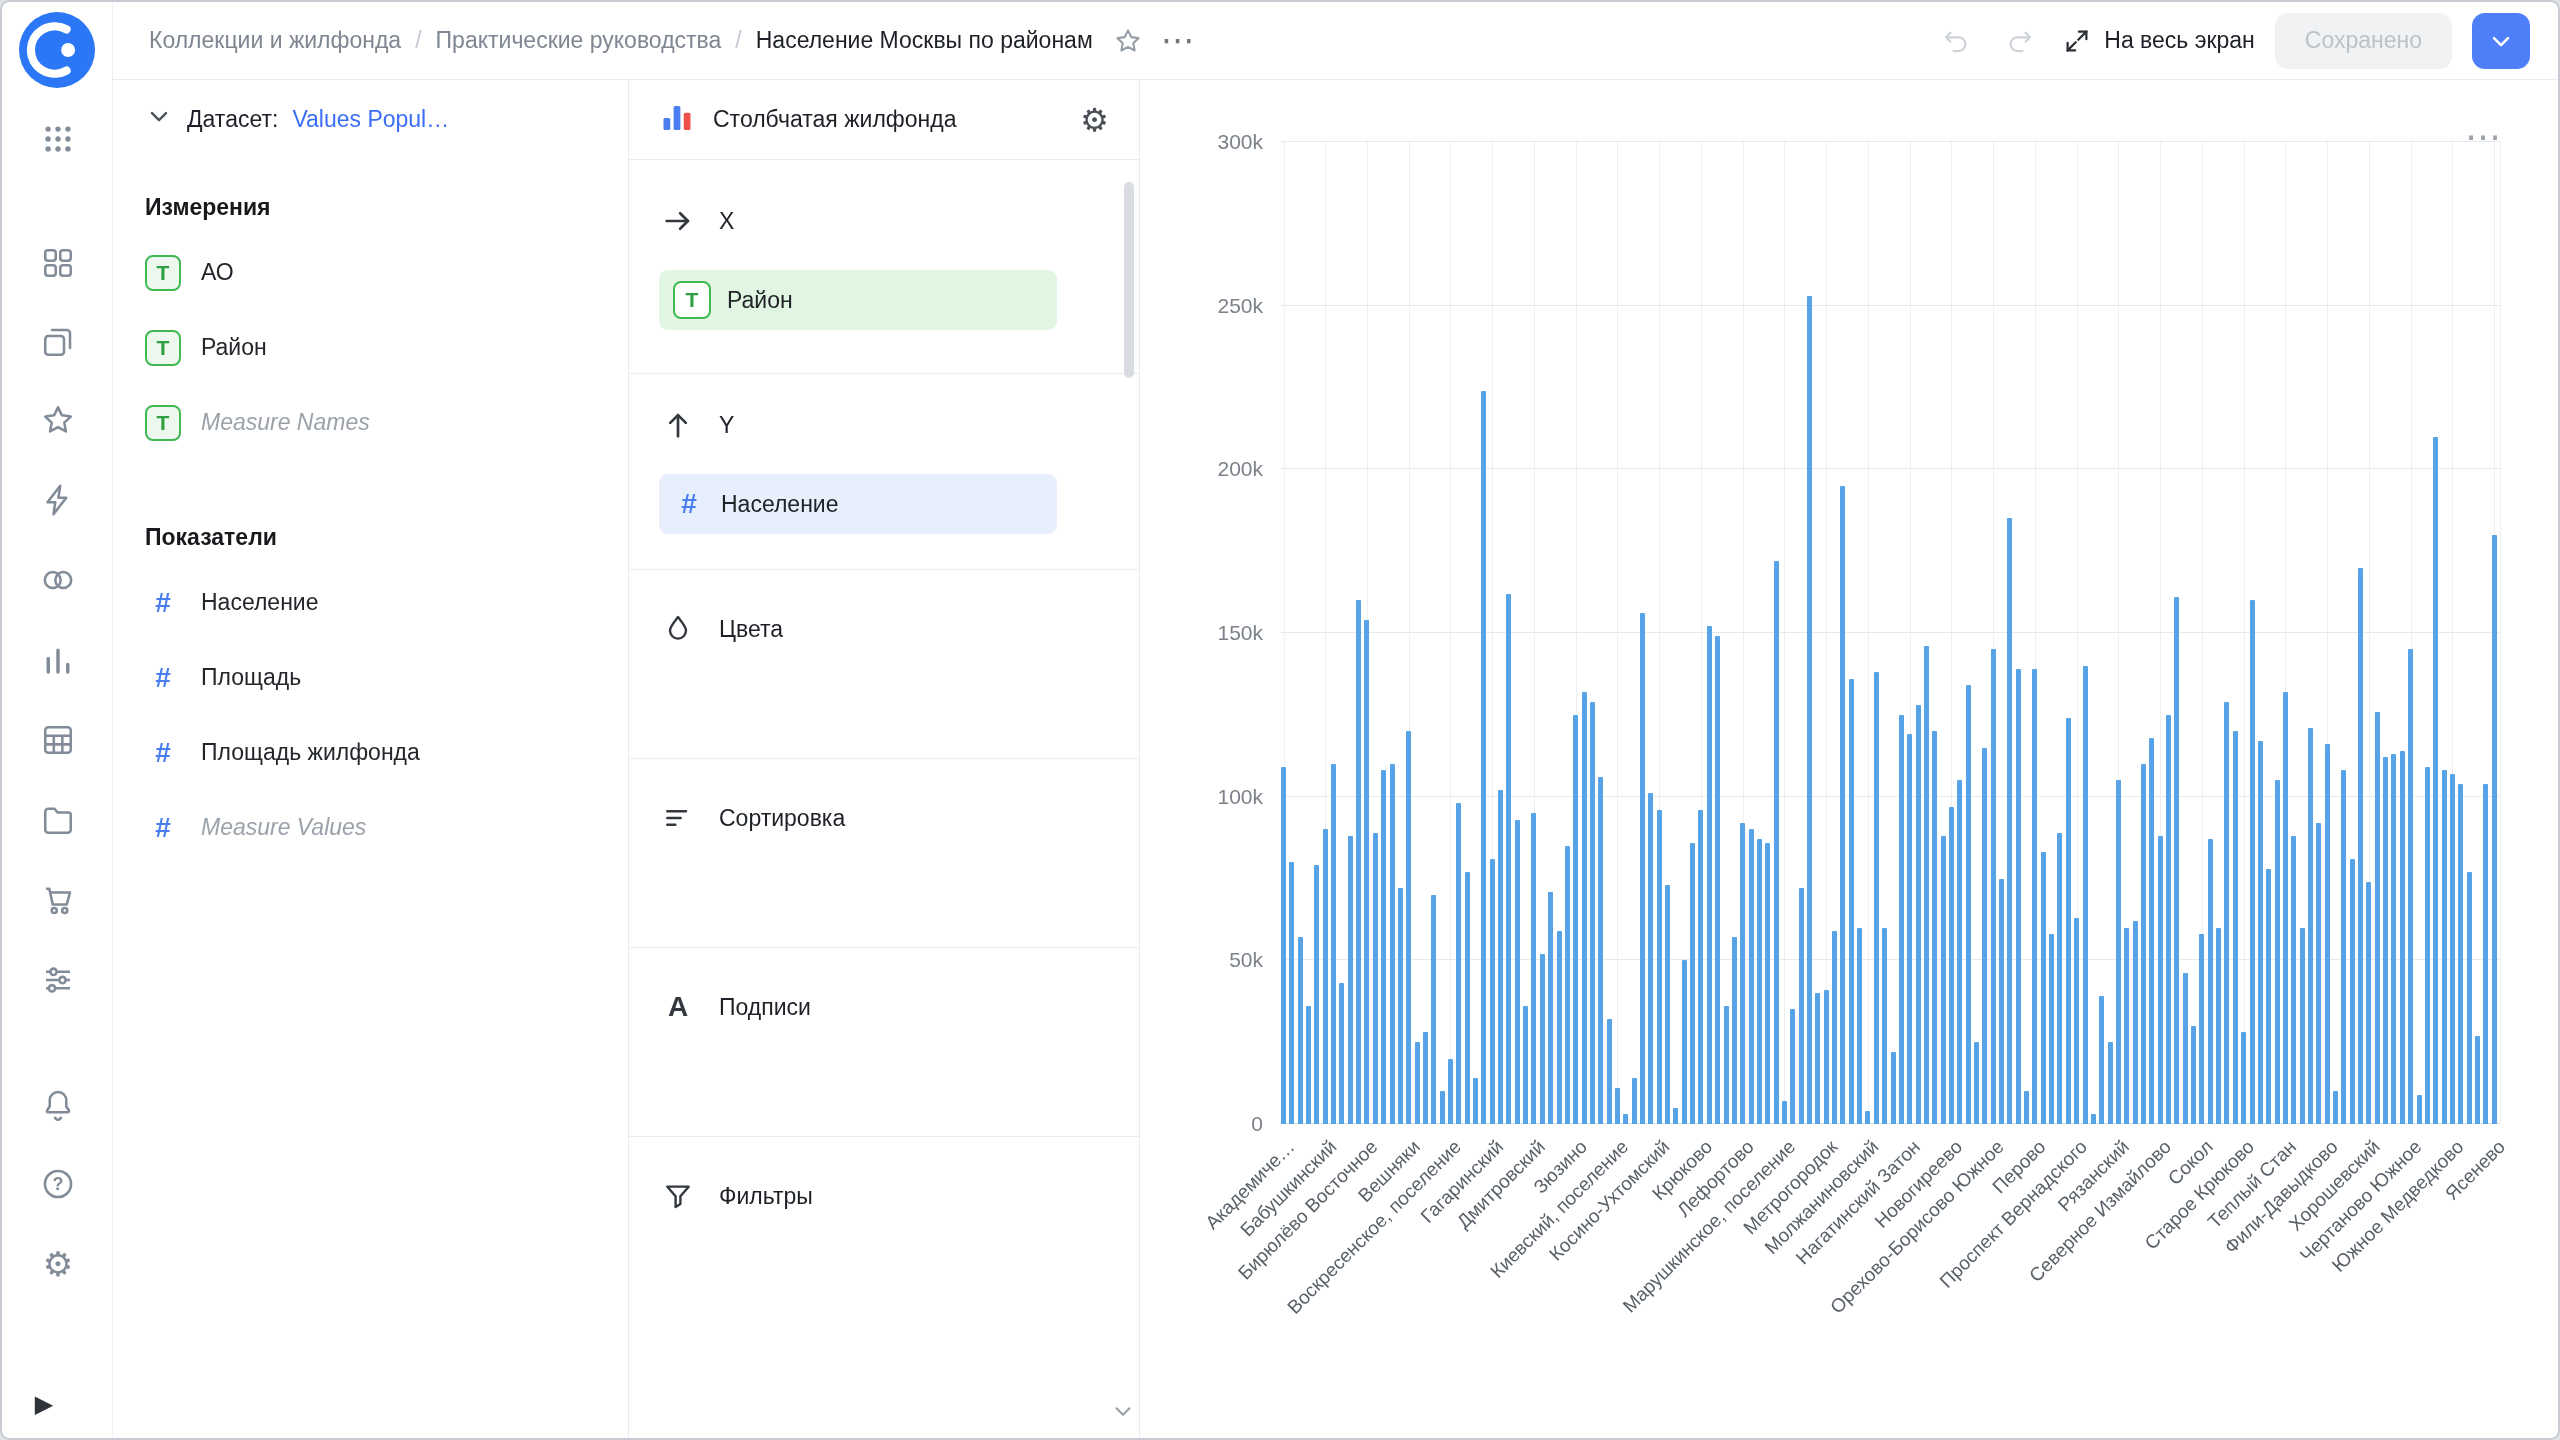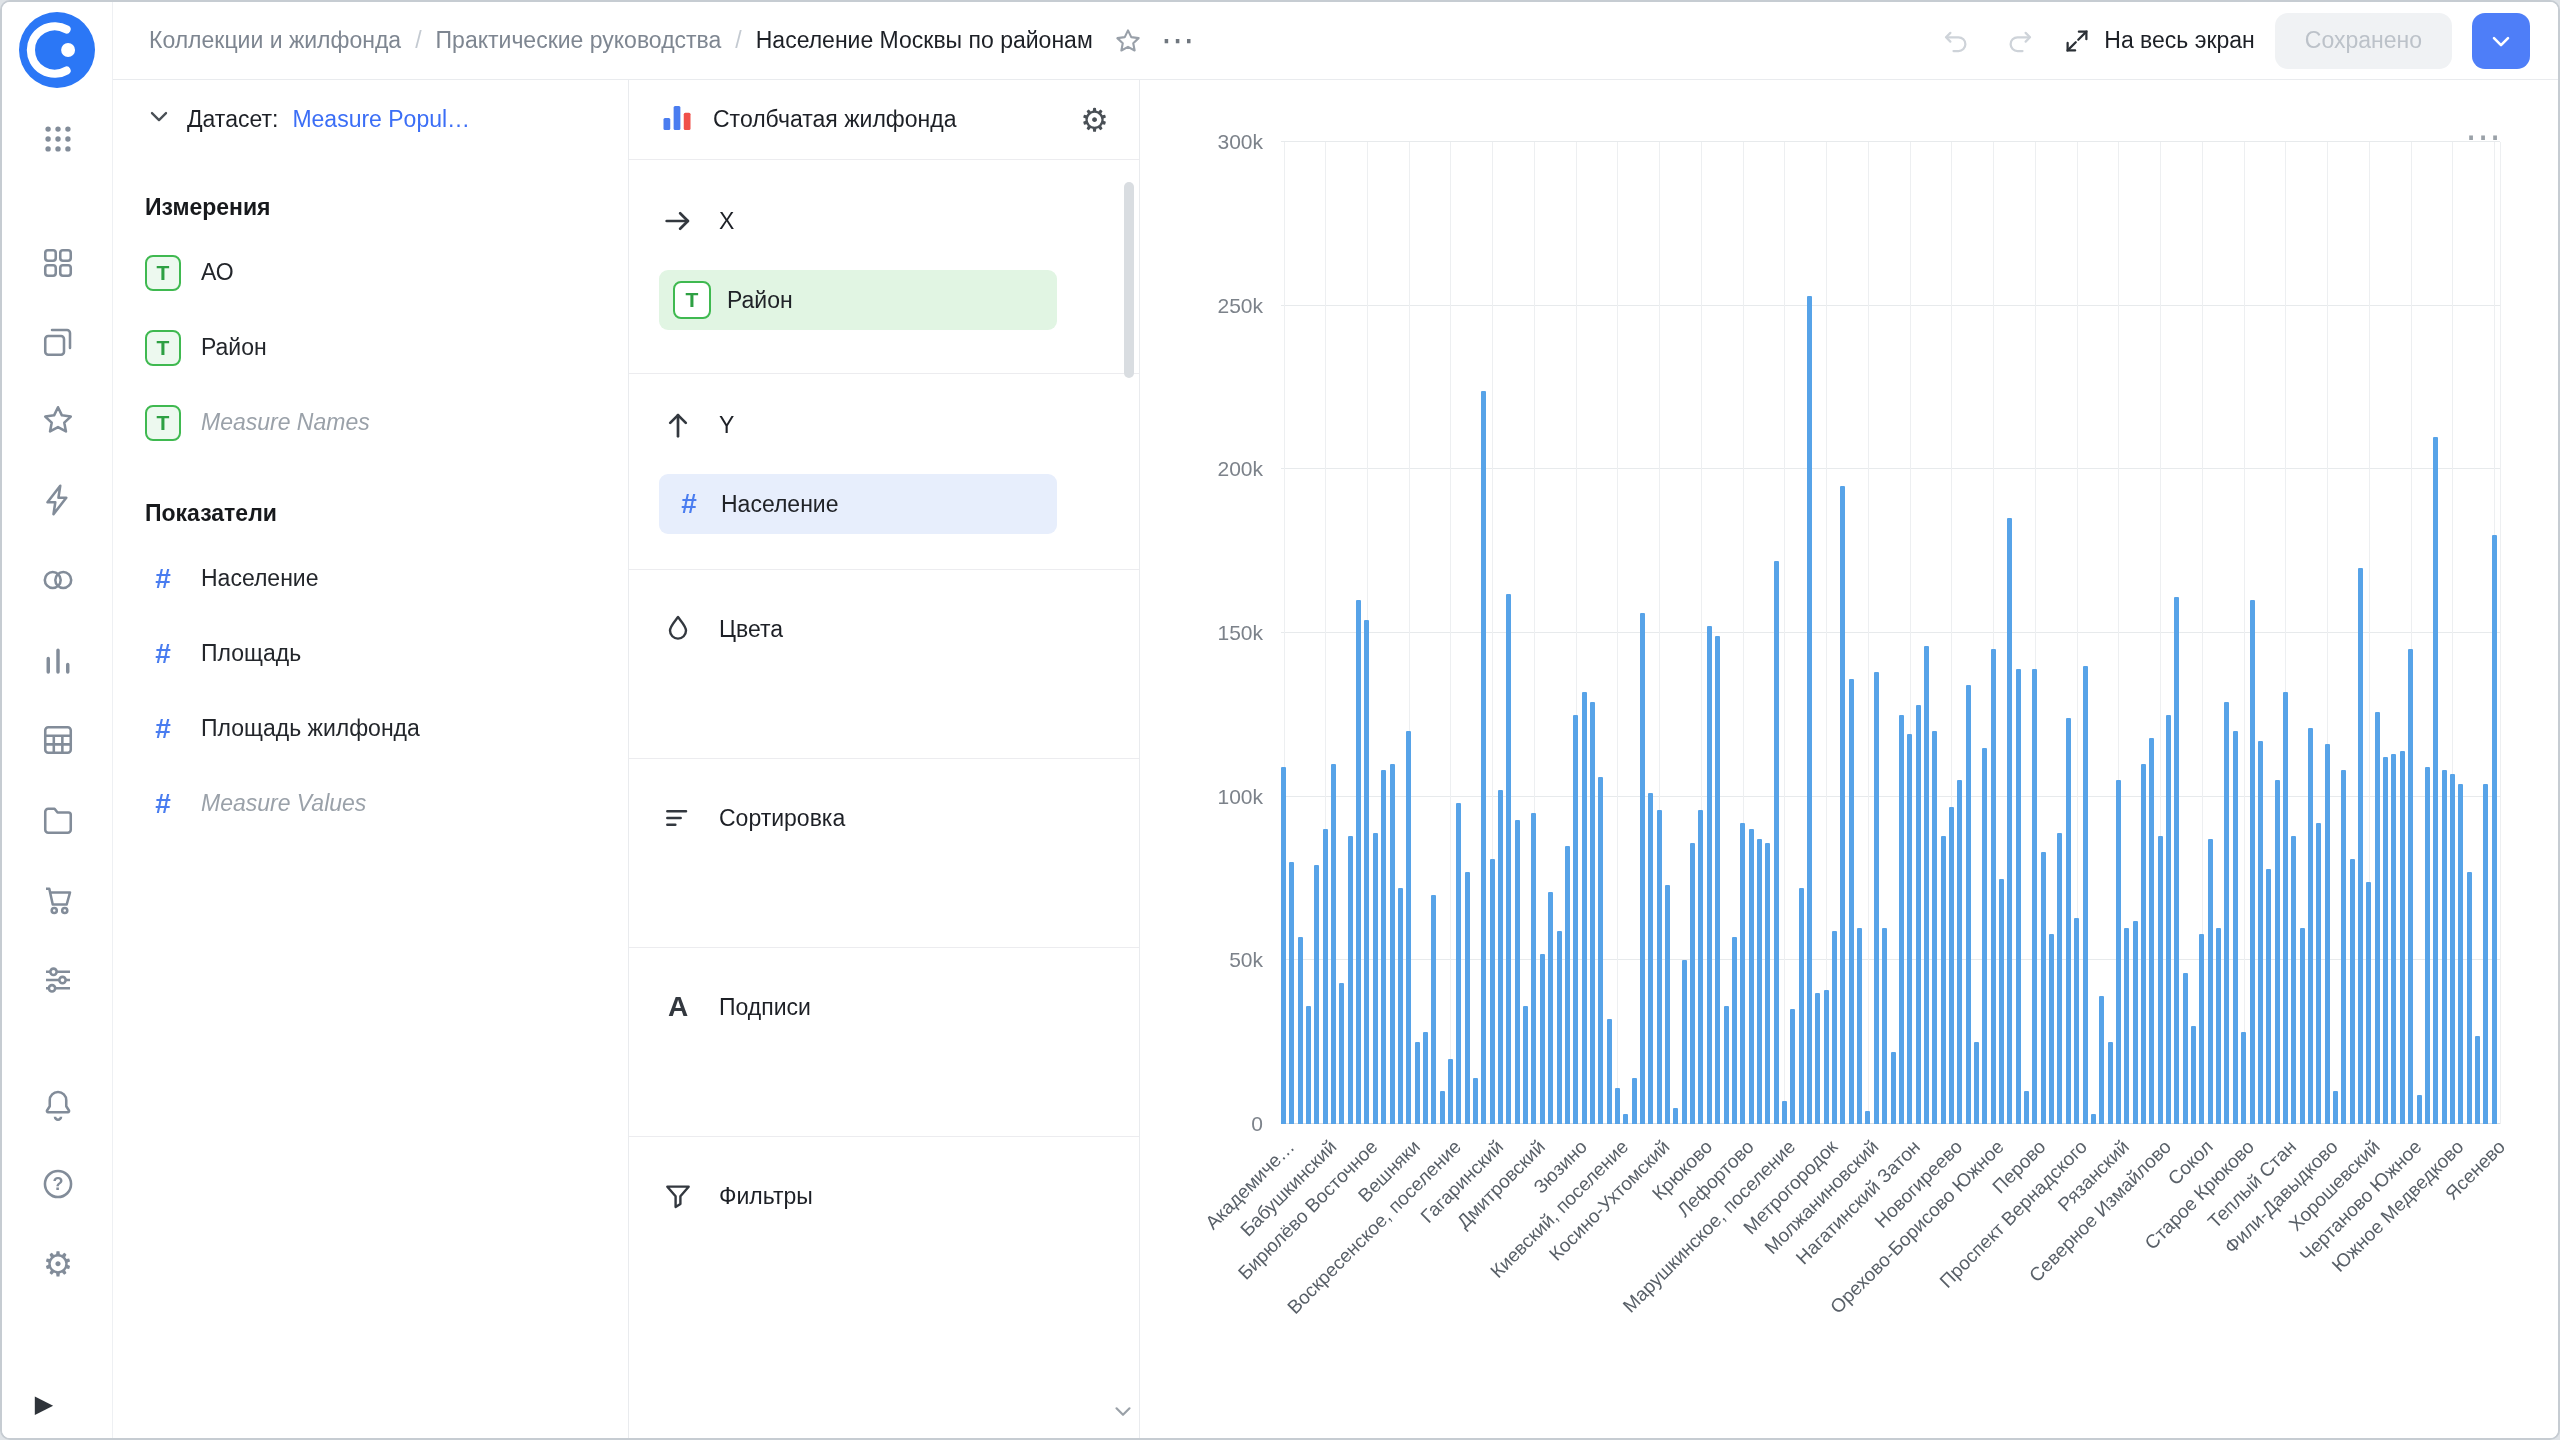--- a/index.html
+++ b/index.html
@@ -243,38 +243,38 @@
   </header>
 
   <section class="ds-panel" data-interactable="false">
     <div class="ds-header" data-interactable="false">
       <span data-interactable="true">
         <svg viewBox="0 0 24 24" width="28" height="28" fill="none" stroke="#4a5056" stroke-width="2" stroke-linecap="round" stroke-linejoin="round">
             <path d="M6 9.5l6 6 6-6"></path>
           </svg>
       </span>
       <span class="ds-label" data-interactable="false">Датасет:</span>
-      <a class="ds-link" data-interactable="true">Measure Popul…</a>
+      <a class="ds-link" data-interactable="true">Values Popul…</a>
     </div>
     <div class="ds-section-title" data-interactable="false">Измерения</div>
     <div data-interactable="false">
         <div class="field-row" data-interactable="true">
           <span class="ficon-t" data-interactable="false">T</span>
           <span class="field-name" data-interactable="false">АО</span>
         </div>
         <div class="field-row" data-interactable="true">
           <span class="ficon-t" data-interactable="false">T</span>
           <span class="field-name" data-interactable="false">Район</span>
         </div>
         <div class="field-row" data-interactable="true">
           <span class="ficon-t" data-interactable="false">T</span>
           <span class="field-name italic" data-interactable="false">Measure Names</span>
         </div>
       </div>
-    <div class="ds-section-title" style="margin-top:40px" data-interactable="false">Показатели</div>
+    <div class="ds-section-title" style="margin-top:64px" data-interactable="false">Показатели</div>
     <div data-interactable="false">
         <div class="field-row" data-interactable="true">
           <span class="ficon-hash" data-interactable="false">#</span>
           <span class="field-name" data-interactable="false">Население</span>
         </div>
         <div class="field-row" data-interactable="true">
           <span class="ficon-hash" data-interactable="false">#</span>
           <span class="field-name" data-interactable="false">Площадь</span>
         </div>
         <div class="field-row" data-interactable="true">

